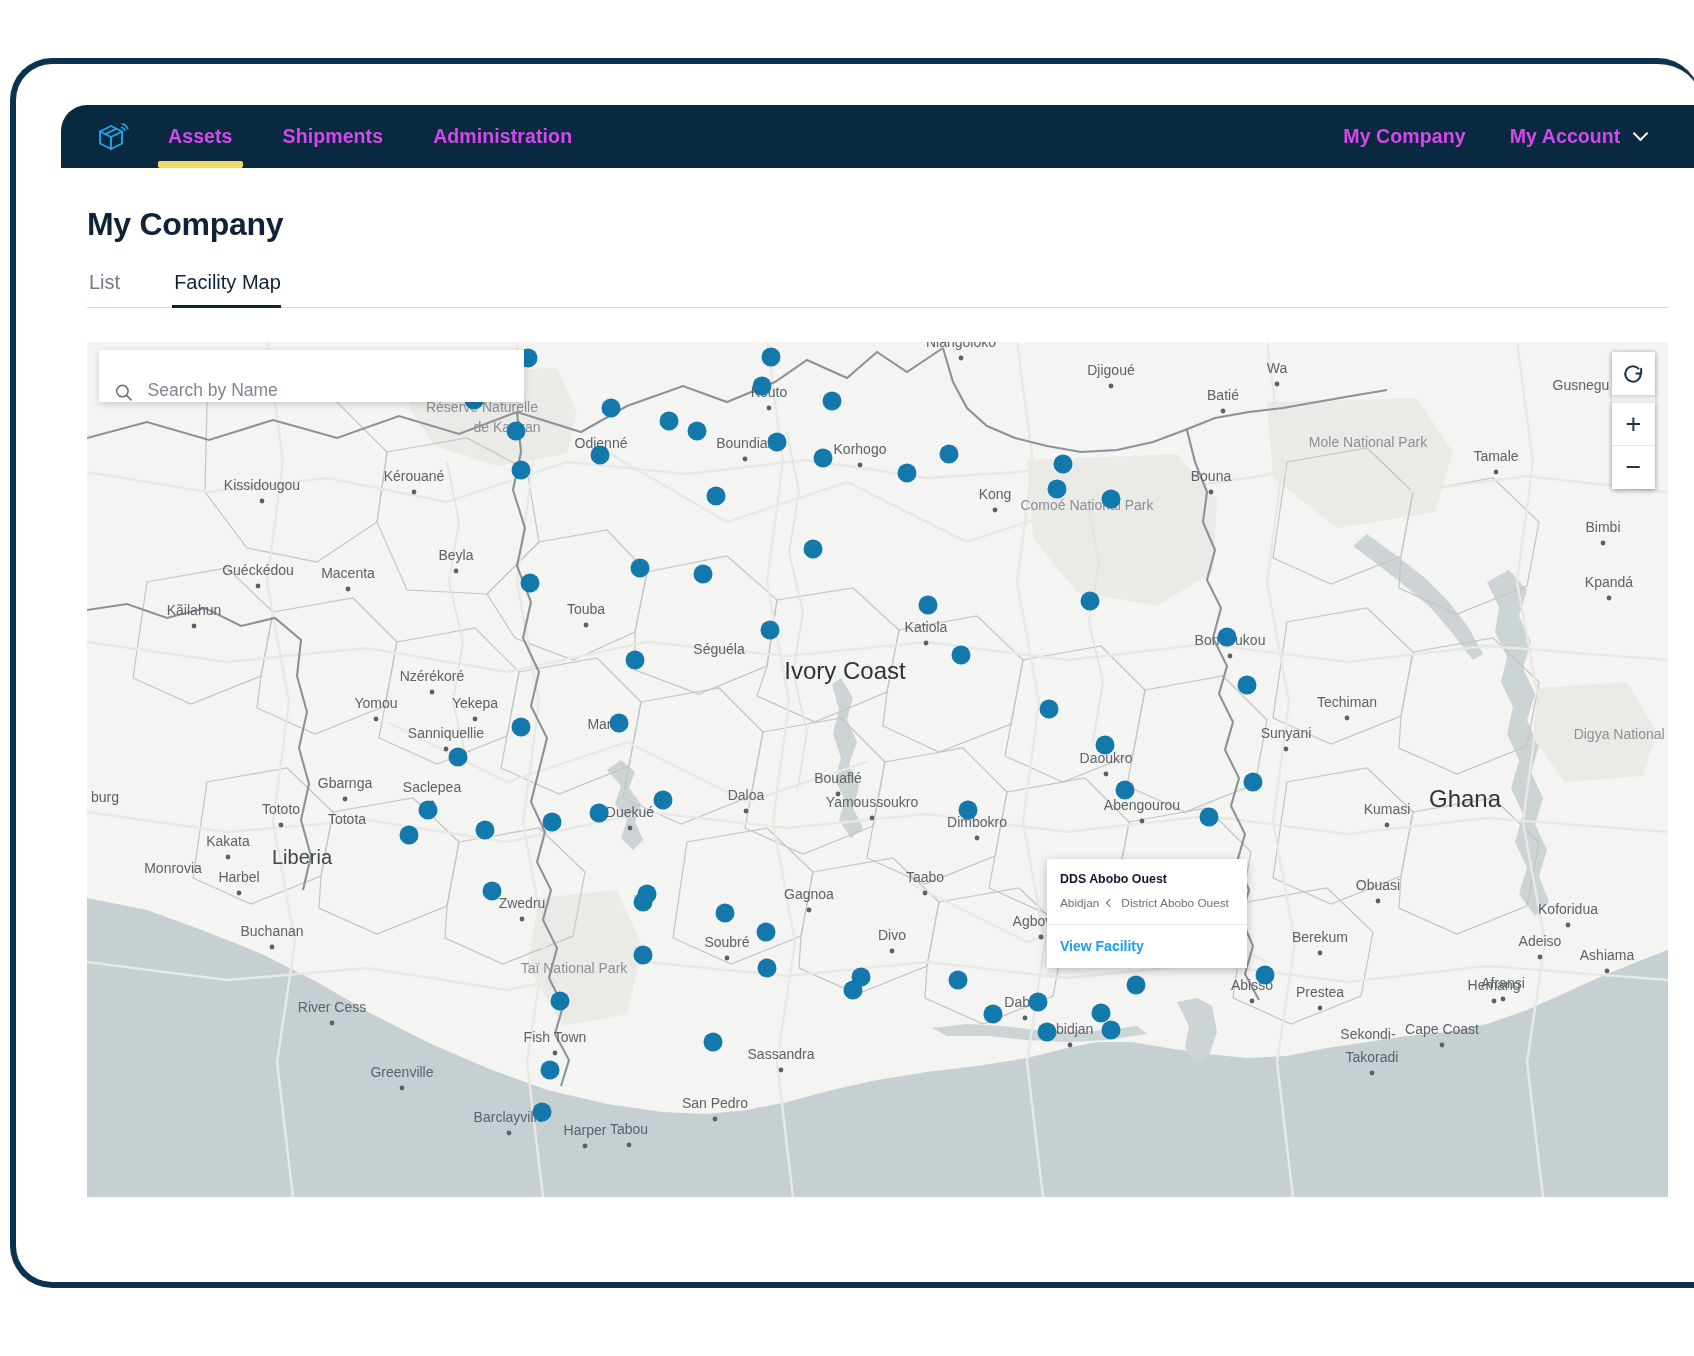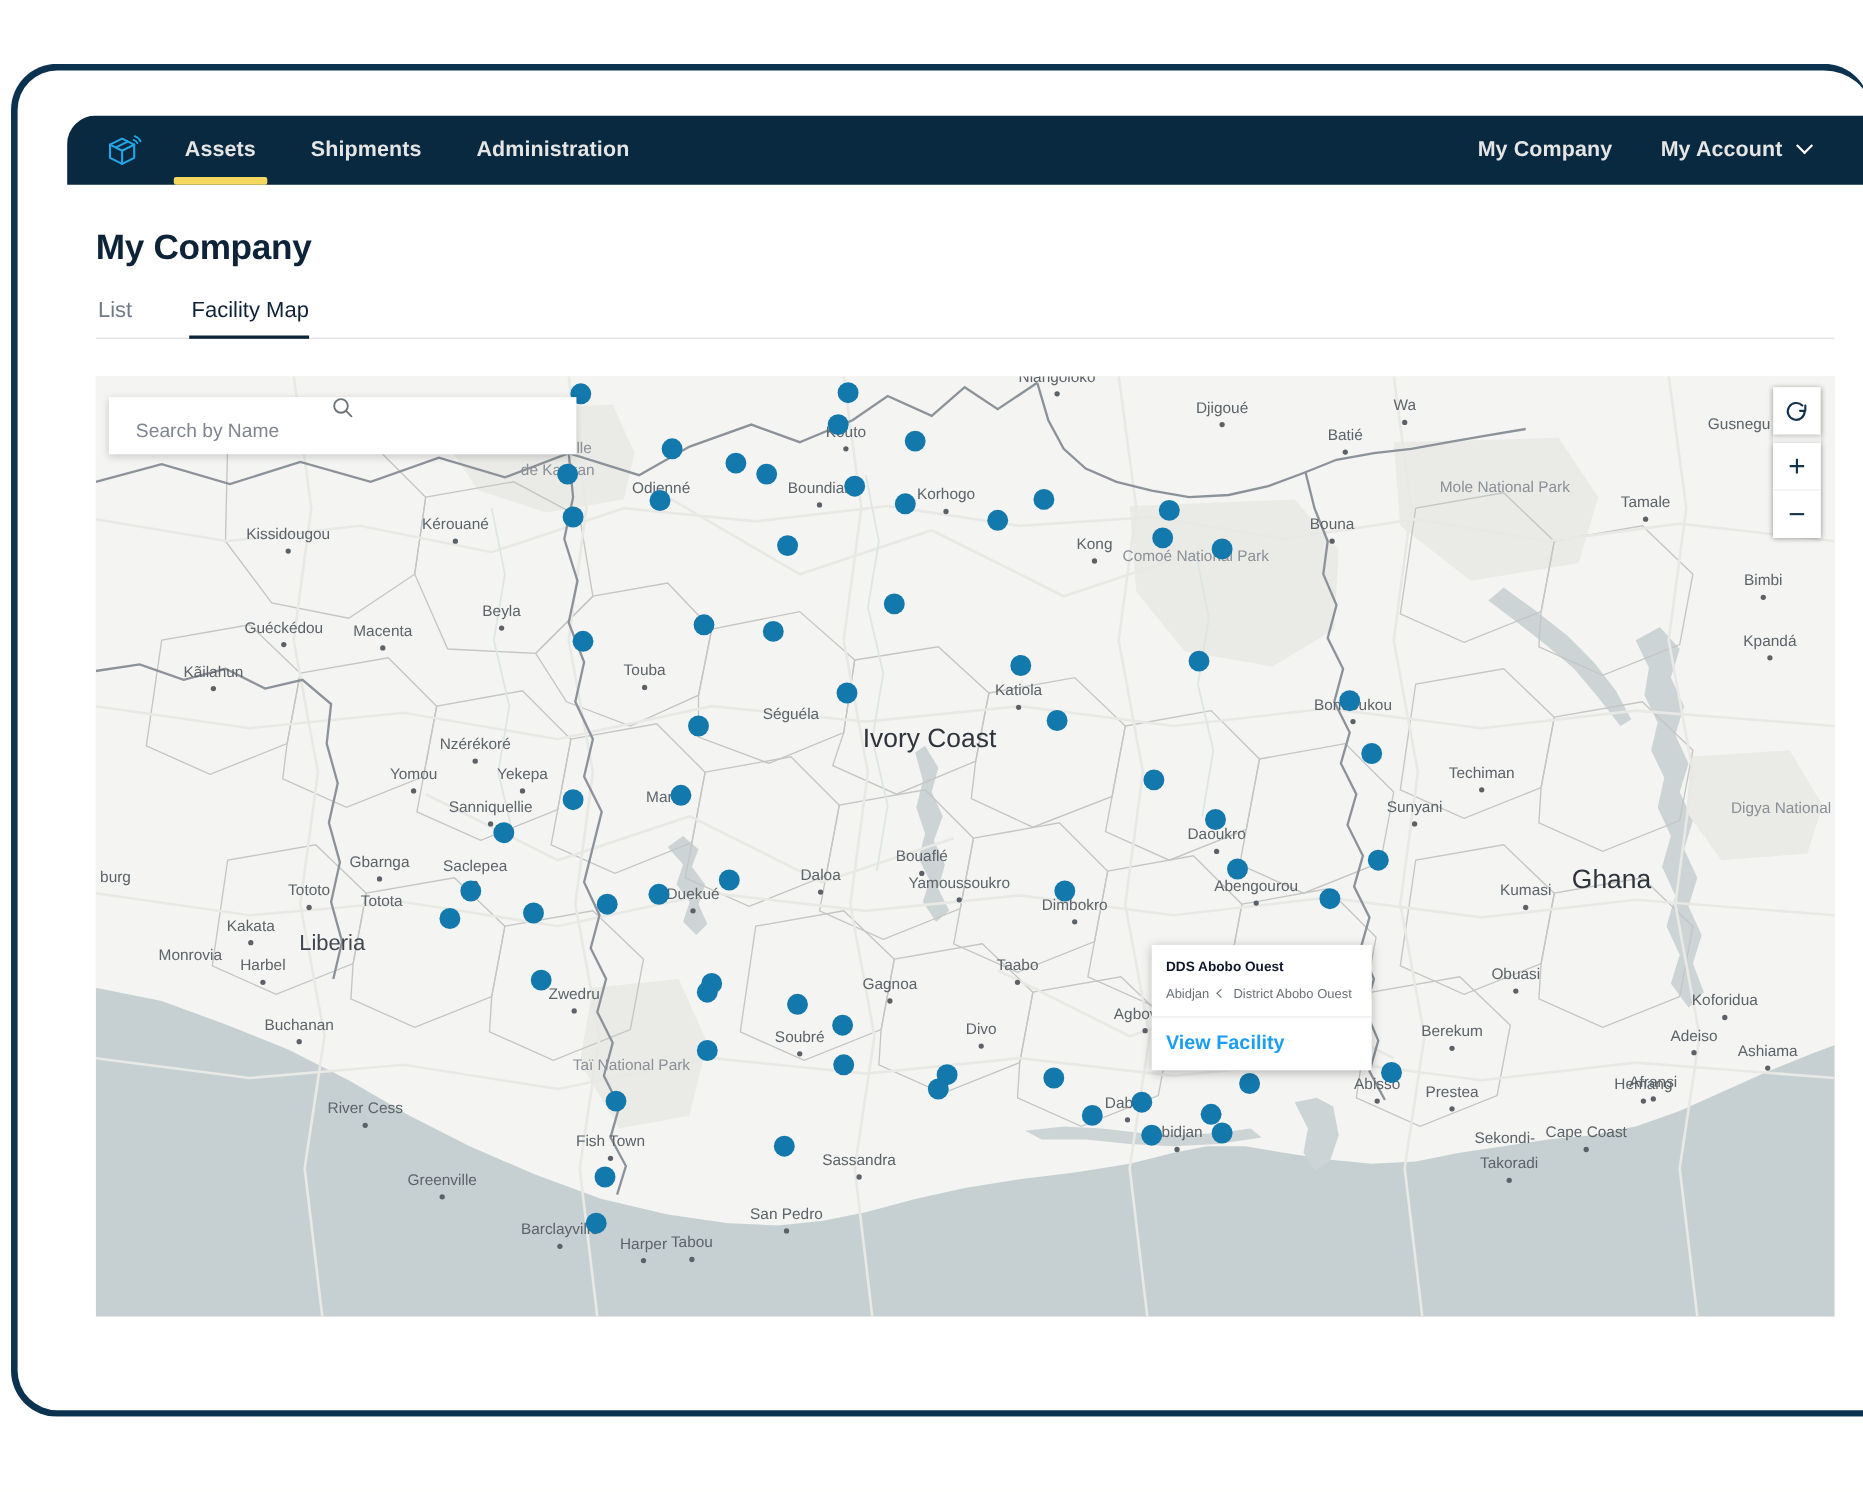--- a/index.html
+++ b/index.html
@@ -43,21 +43,21 @@
     border-top-left-radius: 26px;
     display: flex;
     align-items: center;
     padding-left: 22px;
     padding-right: 26px;
   }
   #logo-box { width: 60px; display: flex; align-items: center; justify-content: center; }
   .nav-left { display: flex; align-items: center; gap: 0px; }
   .nav-item {
     position: relative;
-    color: #e5e5e5;
+    color: #d946ef;
     font-size: 19.5px;
     font-weight: bold;
     letter-spacing: 0.1px;
     padding: 19px 25px 19px 25px;
     cursor: pointer;
     white-space: nowrap;
     text-align: center;
   }
   .nav-item.active::after {
     content: "";
@@ -127,28 +127,27 @@
   .mlabel.city { fill: #5c6369; font-size: 14px; }
   .mlabel.big  { fill: #3f464d; font-size: 20px; }
   .mlabel.huge { fill: #2d343b; font-size: 24px; }
   .mlabel.park-lbl { fill: #8b9097; font-size: 14px; }
   .citydot { fill: #5b6166; }
 
   .facility-dot { fill: #1378ab; cursor: pointer; }
 
   
   #search-box {
-    position: absolute; left: 12px; top: 19px;
+    position: absolute; left: 12px; top: 8px;
     width: 425px; height: 52px;
     background: #ffffff;
     box-shadow: 0 2px 7px rgba(0,0,0,0.17);
-    display: flex; align-items: center;
+    display: flex; align-items: flex-end;
     padding: 0 16px;
     z-index: 5;
-    flex-direction: column;
   }
   #search-input {
     border: none; outline: none; width: 100%;
     font-size: 17.5px; color: #4a5058;
     font-family: "Liberation Sans", sans-serif;
     background: transparent; margin-left: 13px;
   }
   #search-input::placeholder { color: #7f868e; }
 
   
@@ -192,21 +191,21 @@
   }
   .popup-chev {
     display: inline-block; width: 6px; height: 6px;
     border-left: 1.6px solid #6a7076;
     border-bottom: 1.6px solid #6a7076;
     transform: rotate(45deg);
     margin: 0 1px;
   }
   #popup-divider { height: 1px; background: #e3e6e8; }
   #popup-action {
-    font-size: 18px; font-weight: bold; color: #1b9df0;
+    font-size: 14px; font-weight: bold; color: #1b9df0;
     padding: 13px 13px 14px 13px;
     cursor: pointer;
   }
 </style>
 </head>
 <body>
 
 <div id="device-frame"></div>
 
 <div id="app">

